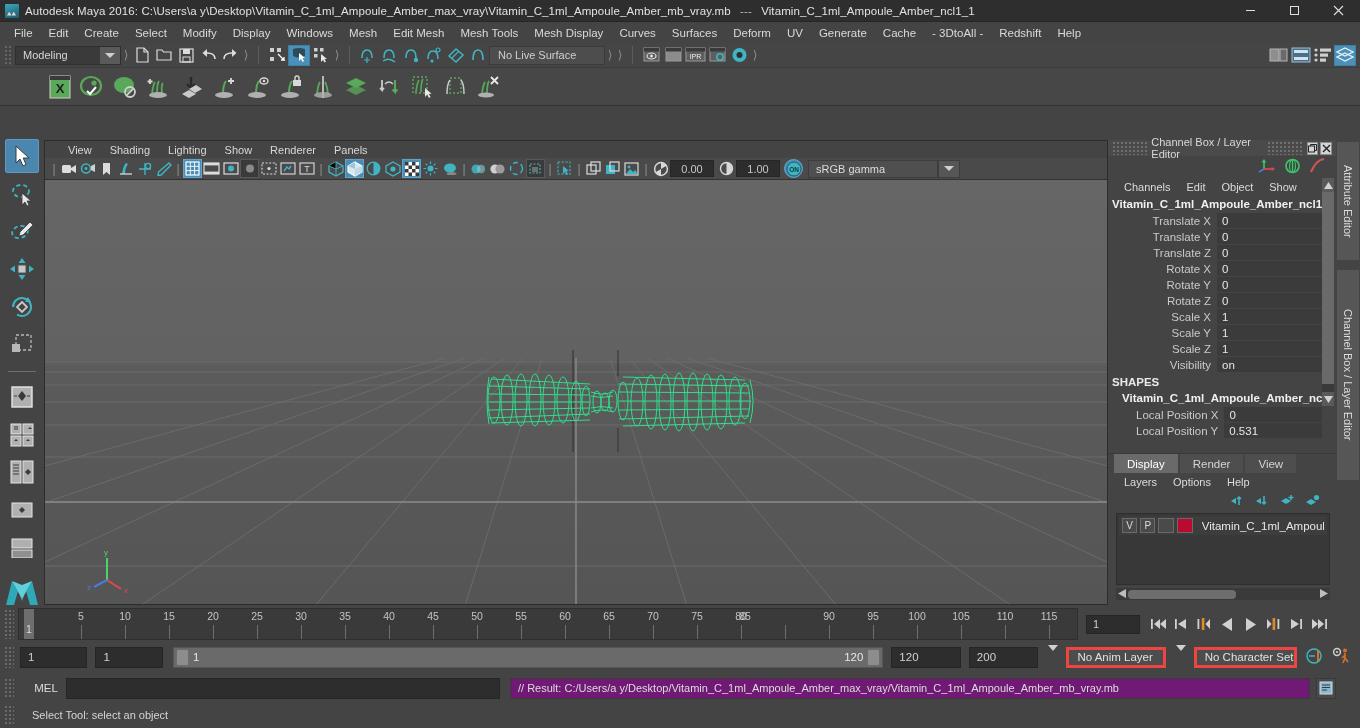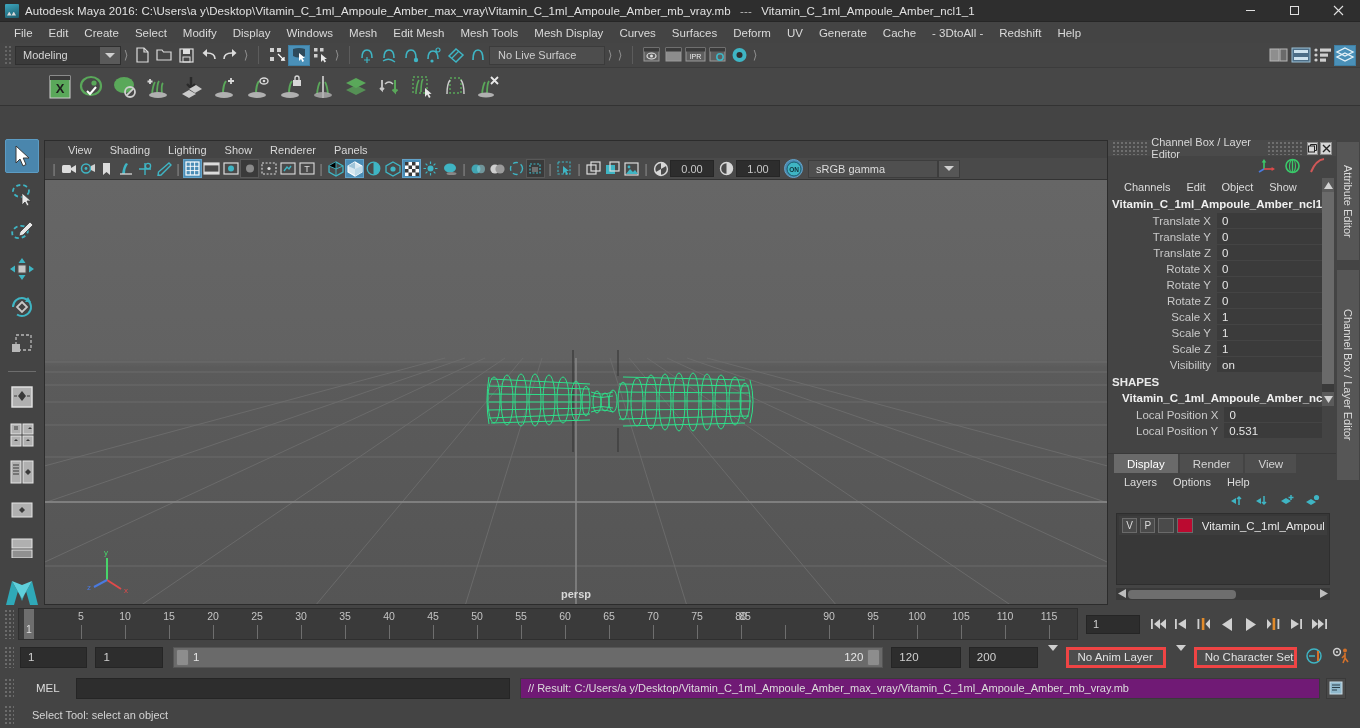--- a/index.html
+++ b/index.html
@@ -204,21 +204,21 @@
               display:flex; align-items:center; }
   .handle { width:13px; height:17px; background:#8d8d8d; border:1px solid #6d6d6d; border-radius:2px;}
   .tri-d2 { width:0;height:0;border-left:5px solid transparent;border-right:5px solid transparent;
             border-top:6px solid #cfcfcf; }
   .charfield { height:21px; background:#4d4d4d; border:3px solid #ef4444; color:#e0e0e0;
                font-size:11.5px; display:flex; align-items:center; padding-left:8px; }
 
   
   .cmdline { position:absolute; left:0; top:674px; width:1360px; height:28px; background:#444;
              display:flex; align-items:center; }
-  .mel-lbl { font-size:11.5px; color:#dcdcdc; margin-left:22px; width:40px; }
+  .mel-lbl { font-size:11.5px; color:#dcdcdc; margin-left:12px; width:40px;text-align:center; }
   .mel-input { height:21px; background:#2d2d2d; border:1px solid #252525; }
   .mel-result { height:21px; background:#701a75; border:1px solid #3a3a3a; color:#dcdcdc;
                 font-size:11px; display:flex; align-items:center; padding-left:7px;
                 overflow:hidden; white-space:nowrap; }
   .mel-icon { width:20px; height:21px; background:#4a4a4a; border:1px solid #3a3a3a;
               display:flex; align-items:center; justify-content:center; }
   .helpline { position:absolute; left:0; top:702px; width:1360px; height:26px; background:#444;
               display:flex; align-items:center; }
   .help-grip { width:10px; height:20px;
     background-image: radial-gradient(#6b6b6b 1px, transparent 1.1px);
@@ -949,21 +949,20 @@
 
         <g transform="translate(62,400)">
           <line x1="0" y1="0" x2="0" y2="-22" stroke="#48d46a" stroke-width="2"></line>
           <line x1="0" y1="0" x2="14" y2="9" stroke="#e04a4a" stroke-width="2"></line>
           <line x1="0" y1="0" x2="-13" y2="7" stroke="#4a7ae0" stroke-width="2"></line>
           <text x="-3" y="-25" font-size="8" fill="#48d46a" font-family="Liberation Sans">y</text>
           <text x="17" y="13" font-size="8" fill="#e04a4a" font-family="Liberation Sans">x</text>
           <text x="-20" y="10" font-size="8" fill="#4a7ae0" font-family="Liberation Sans">z</text>
         </g>
       </svg>
-      <div class="persp-label">persp</div>
     </div>
   </div>
 
   <div class="rightpanel">
     <div class="cb-title">
       <div class="dots"></div>
       <span>Channel Box / Layer Editor</span>
       <div class="dots" style="margin-left:auto"></div>
       <div class="cb-btn">
         <svg width="9" height="9" viewBox="0 0 9 9">

